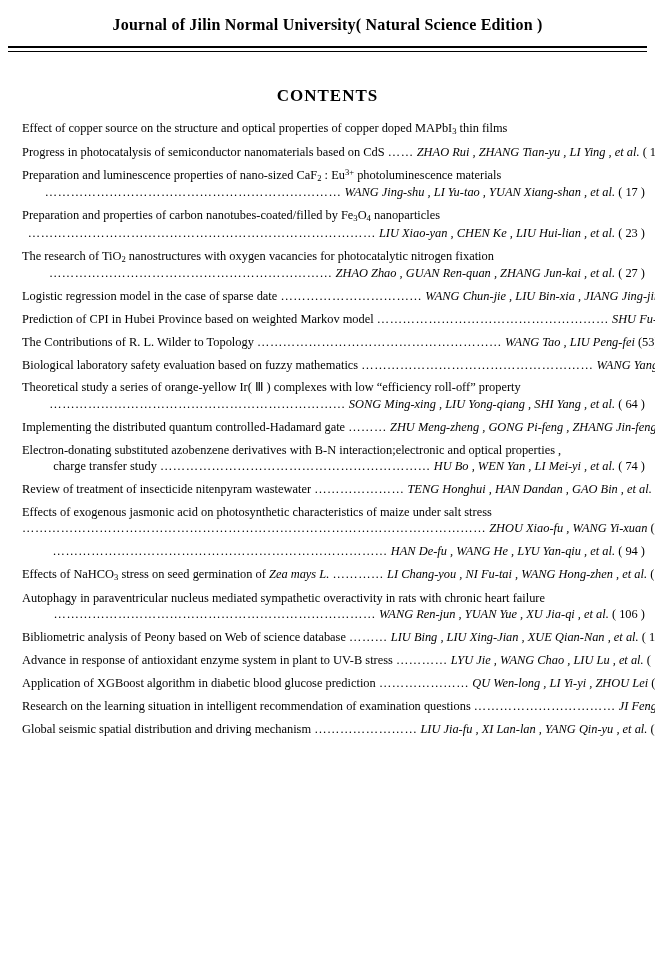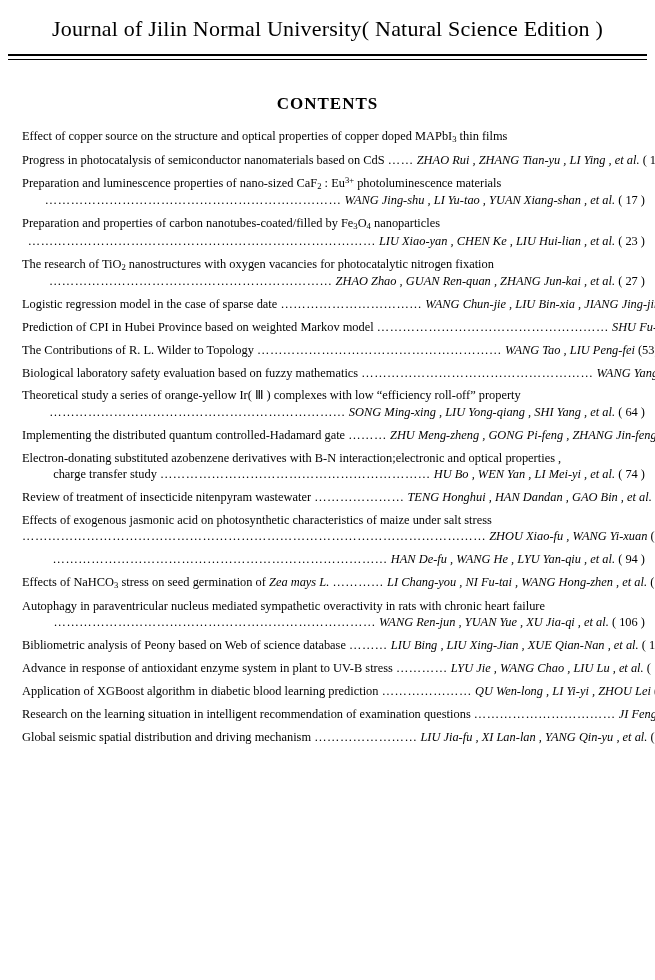--- a/index.html
+++ b/index.html
@@ -17,22 +17,22 @@
   .page {
     width: 655px;
     height: 980px;
     box-sizing: border-box;
     padding: 10px 8px 0 8px;
     position: relative;
   }
   .journal-title {
     text-align: center;
     font-family: "Liberation Serif", serif;
-    font-weight: normal;
-    font-size: 22px;
+    font-weight: bold;
+    font-size: 16px;
     letter-spacing: 0.2px;
     margin-top: 6px;
   }
   .issue-line {
     text-align: center;
     font-family: "Liberation Serif", serif;
     font-size: 15.5px;
     margin-top: 9px;
     letter-spacing: 0.3px;
   }
@@ -170,21 +170,21 @@
         <span class="line1"><span class="title-text">Autophagy in paraventricular nucleus mediated sympathetic overactivity in rats with chronic heart failure</span></span>
         <span class="line2"><span class="leader">…………………………………………………………………</span> <span class="authors">WANG Ren-jun , YUAN Yue , XU Jia-qi , et al.</span> <span class="page-no">( 106 )</span></span>
       </div>
       <div class="entry">
         <span class="line1"><span class="title-text">Bibliometric analysis of Peony based on Web of science database</span> <span class="leader">………</span> <span class="authors">LIU Bing , LIU Xing-Jian , XUE Qian-Nan , et al.</span> <span class="page-no">( 112 )</span></span>
       </div>
       <div class="entry">
         <span class="line1"><span class="title-text">Advance in response of antioxidant enzyme system in plant to UV-B stress</span> <span class="leader">…………</span> <span class="authors">LYU Jie , WANG Chao , LIU Lu , et al.</span> <span class="page-no">( 117 )</span></span>
       </div>
       <div class="entry">
-        <span class="line1"><span class="title-text">Application of XGBoost algorithm in diabetic blood learning prediction</span> <span class="leader">…………………</span> <span class="authors">QU Wen-long , LI Yi-yi , ZHOU Lei</span> <span class="page-no">(125)</span></span>
+        <span class="line1"><span class="title-text">Application of XGBoost algorithm in diabetic blood glucose prediction</span> <span class="leader">…………………</span> <span class="authors">QU Wen-long , LI Yi-yi , ZHOU Lei</span> <span class="page-no">(125)</span></span>
       </div>
       <div class="entry">
         <span class="line1"><span class="title-text">Research on the learning situation in intelligent recommendation of examination questions</span> <span class="leader">……………………………</span> <span class="authors">JI Feng</span> <span class="page-no">(132)</span></span>
       </div>
       <div class="entry">
         <span class="line1"><span class="title-text">Global seismic spatial distribution and driving mechanism</span> <span class="leader">……………………</span> <span class="authors">LIU Jia-fu , XI Lan-lan , YANG Qin-yu , et al.</span> <span class="page-no">( 140 )</span></span>
       </div>
     </div>
 
 </div>

